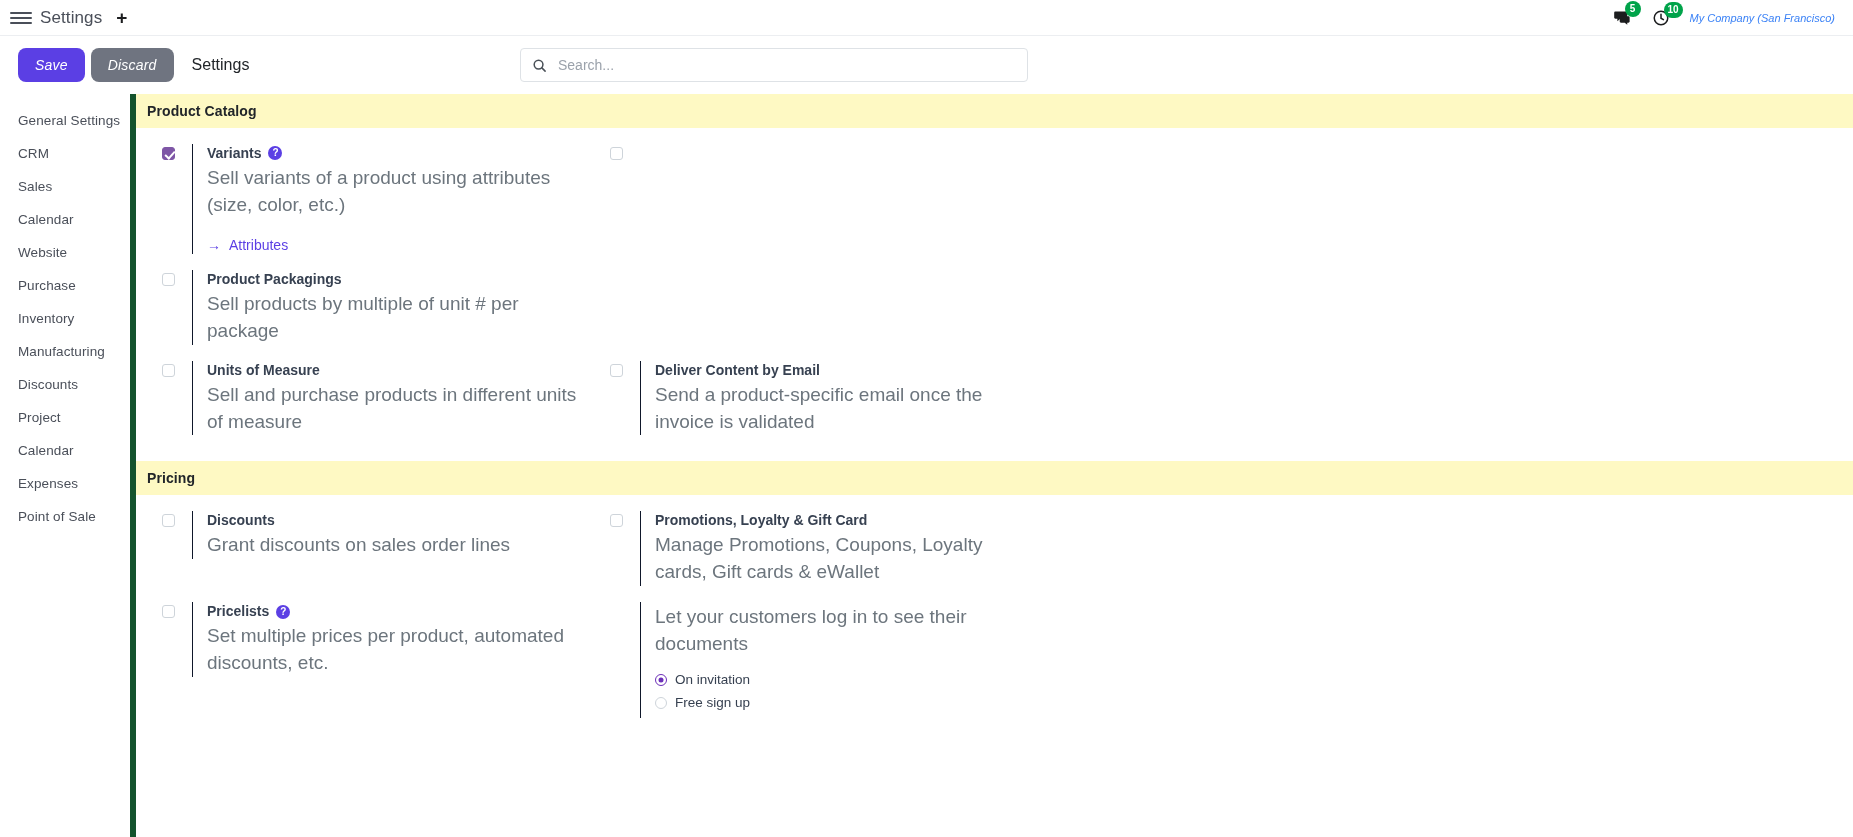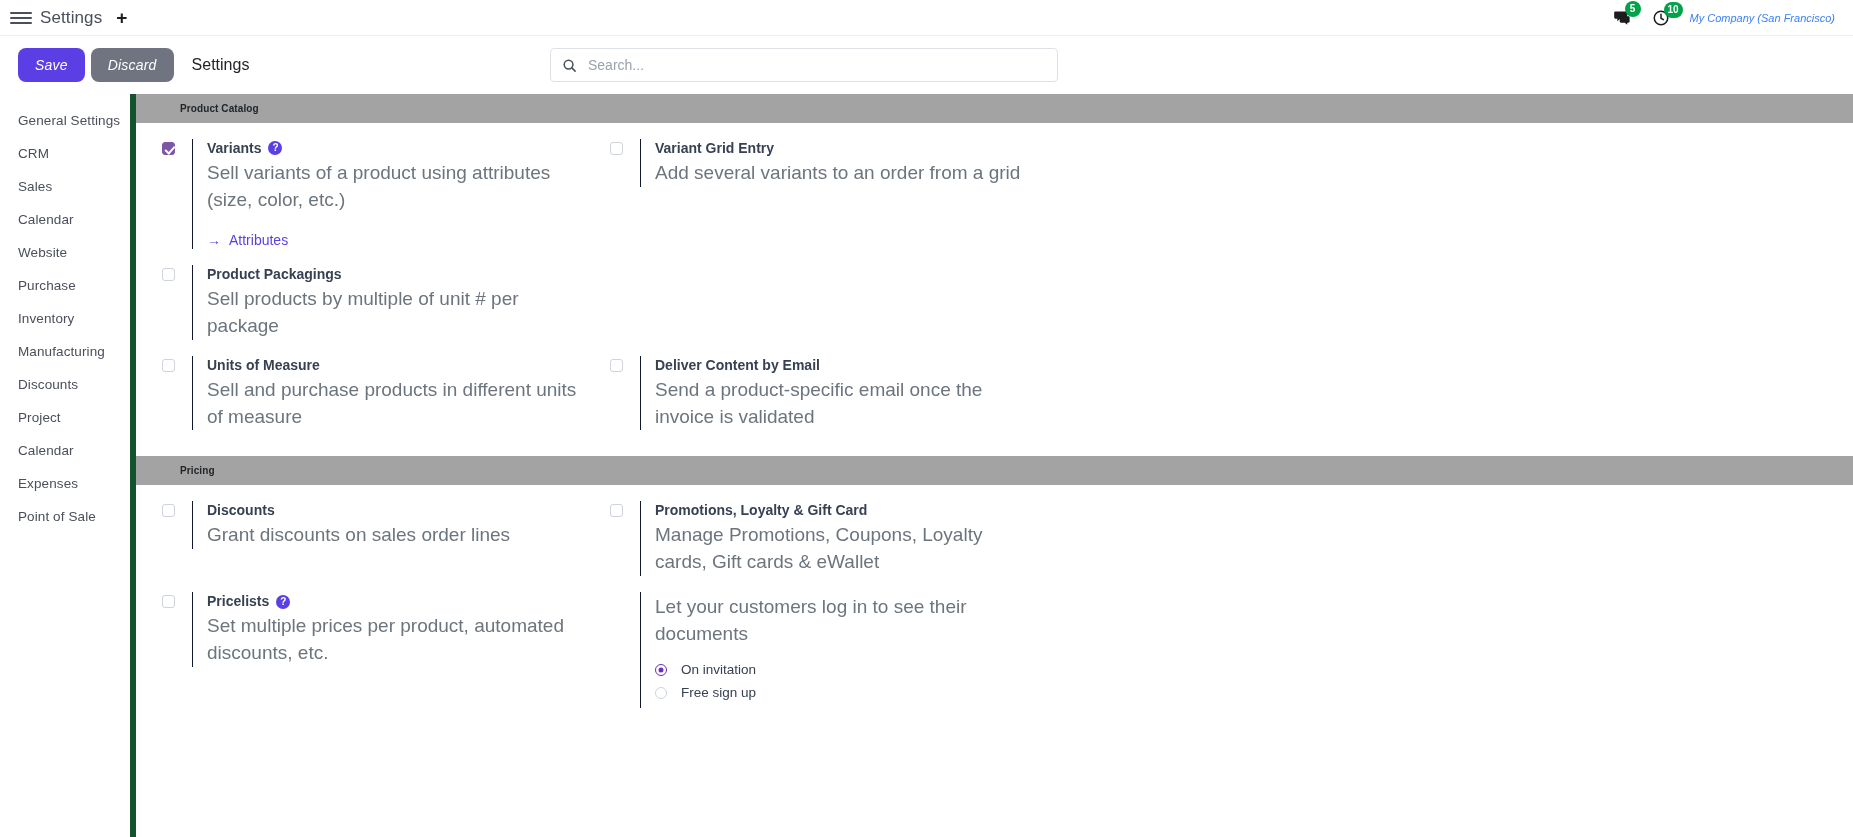--- a/index.html
+++ b/index.html
@@ -107,21 +107,21 @@
   #save-button { background: #5b3fe4; color: #fff; }
   #discard-button { background: #6f7480; color: #fff; margin-left: 6px; }
   #breadcrumb-title {
     font-size: 16px;
     color: #212529;
     font-weight: 500;
     margin-left: 18px;
   }
   #searchview {
     position: absolute;
-    left: 550px;
+    left: 520px;
     width: 508px;
     height: 34px;
     border: 1px solid #dee2e6;
     border-radius: 4px;
     display: flex;
     align-items: center;
     padding: 0 11px;
     background: #fff;
   }
   #searchview svg { flex: 0 0 auto; }
@@ -165,23 +165,23 @@
   }
 
   
   #settings-pane {
     flex: 1;
     background: #ffffff;
     overflow: hidden;
     position: relative;
   }
   .section-header {
-    background: #a3a3a3;
-    padding: 9px 44px;
-    font-size: 10px;
+    background: #fef9c3;
+    padding: 9px 11px;
+    font-size: 14px;
     font-weight: 700;
     color: #212529;
     letter-spacing: .1px;
   }
   .settings-block {
     padding: 16px 26px 10px 26px;
   }
   .setting-row {
     display: flex;
     margin-bottom: 16px;
@@ -267,21 +267,21 @@
     margin-top: 18px;
     cursor: pointer;
     text-decoration: none;
   }
   .arrow-icon { font-size: 14px; line-height: 1; }
 
   .radio-group { margin-top: 14px; }
   .radio-row {
     display: flex;
     align-items: center;
-    gap: 14px;
+    gap: 8px;
     margin-bottom: 8px;
     cursor: pointer;
   }
   .radio {
     width: 12px; height: 12px;
     border-radius: 50%;
     border: 1px solid #ced4da;
     background: #fff;
     position: relative;
     flex: 0 0 auto;
@@ -383,26 +383,20 @@
               <span class="arrow-icon">→</span>
               <span>Attributes</span>
             </a>
           </div>
         </div>
 
         <div class="setting-col">
           <div class="cb-slot">
             <span class="cbox"></span>
           </div>
-          <div class="setting-body">
-            <div class="setting-title">
-              <span>Variant Grid Entry</span>
-            </div>
-            <div class="setting-desc">Add several variants to an order from a grid</div>
-          </div>
         </div>
       </div>
 
       <div class="setting-row">
         <div class="setting-col">
           <div class="cb-slot">
             <span class="cbox"></span>
           </div>
           <div class="setting-body">
             <div class="setting-title">

